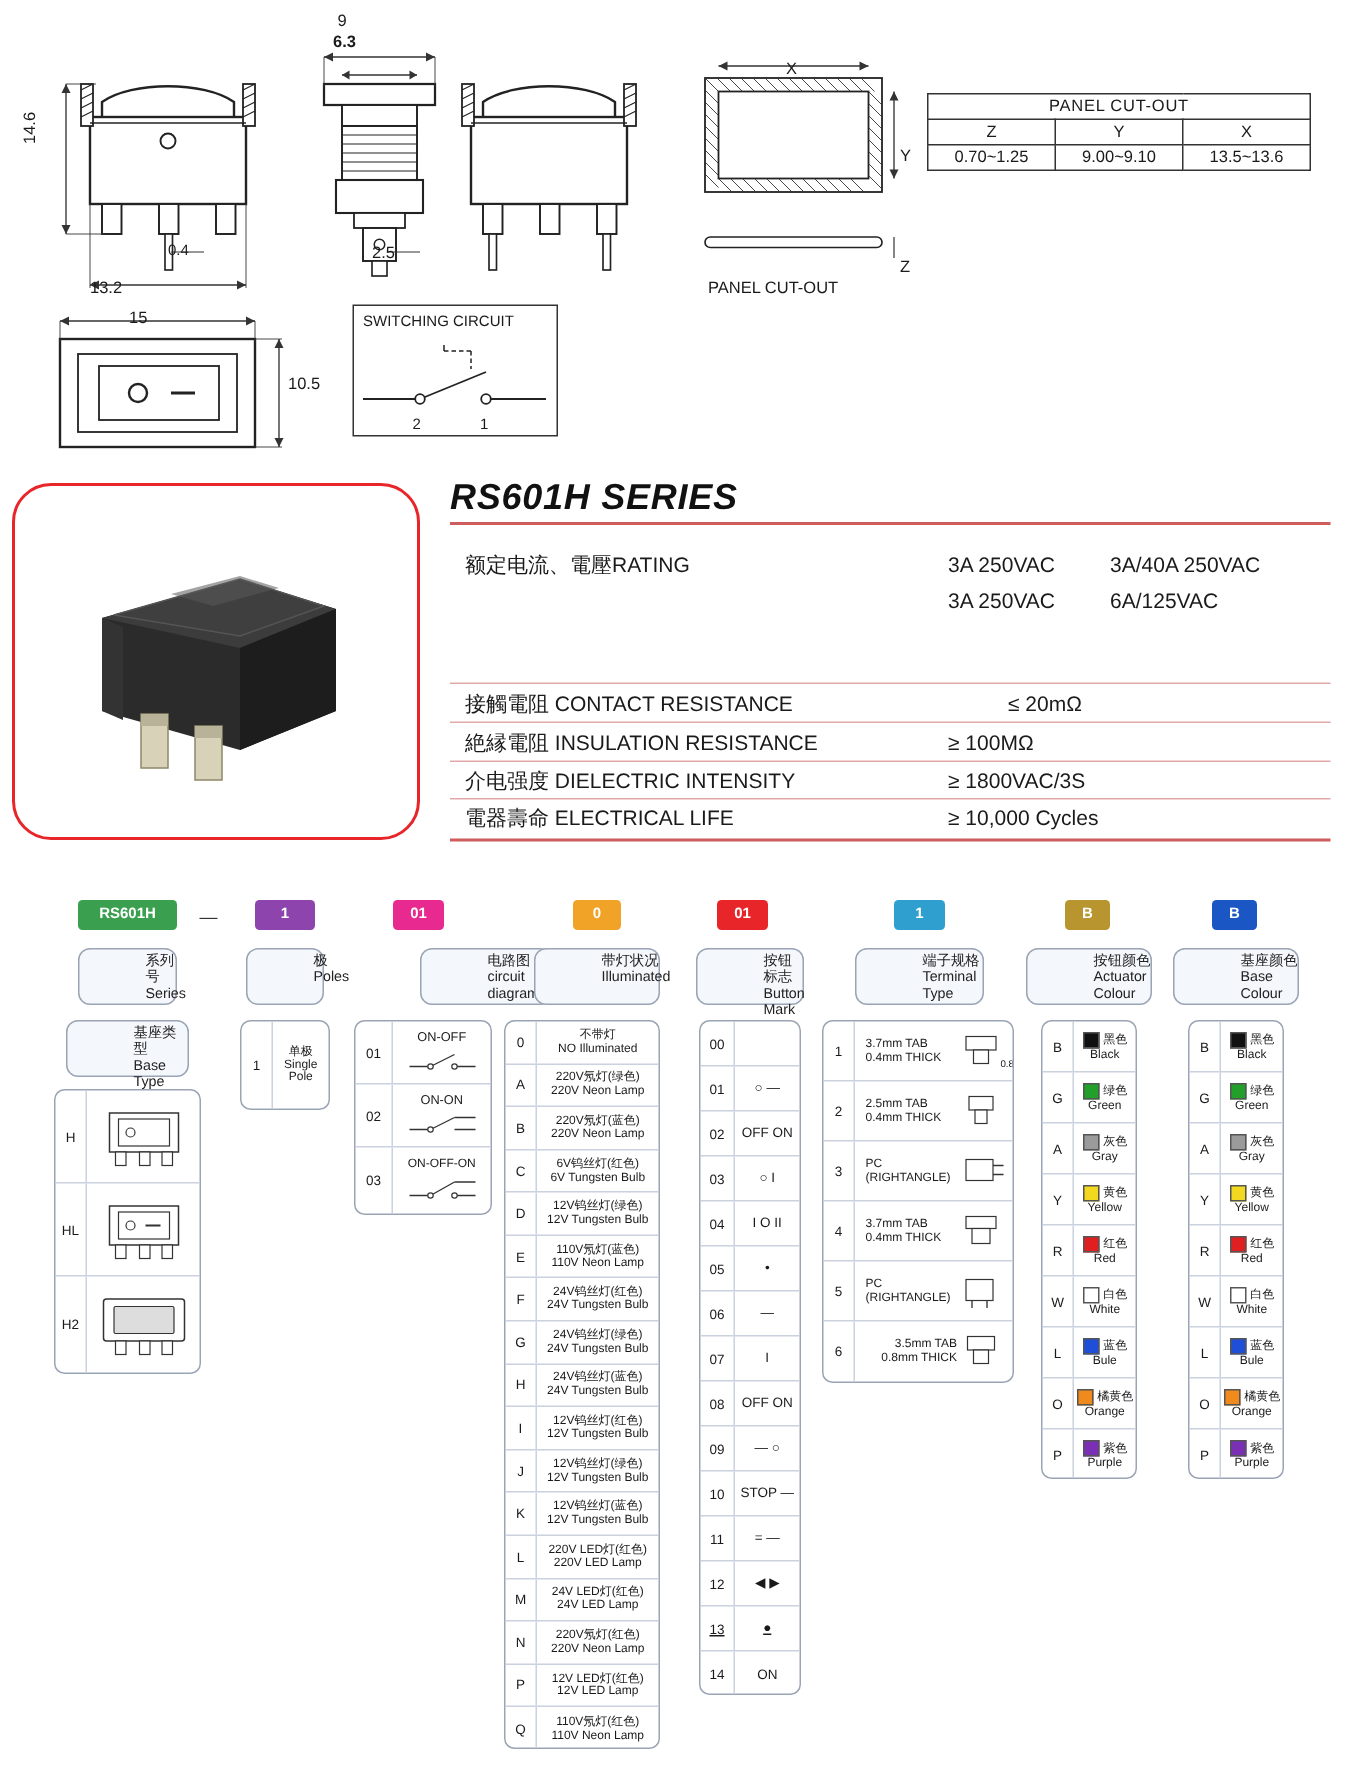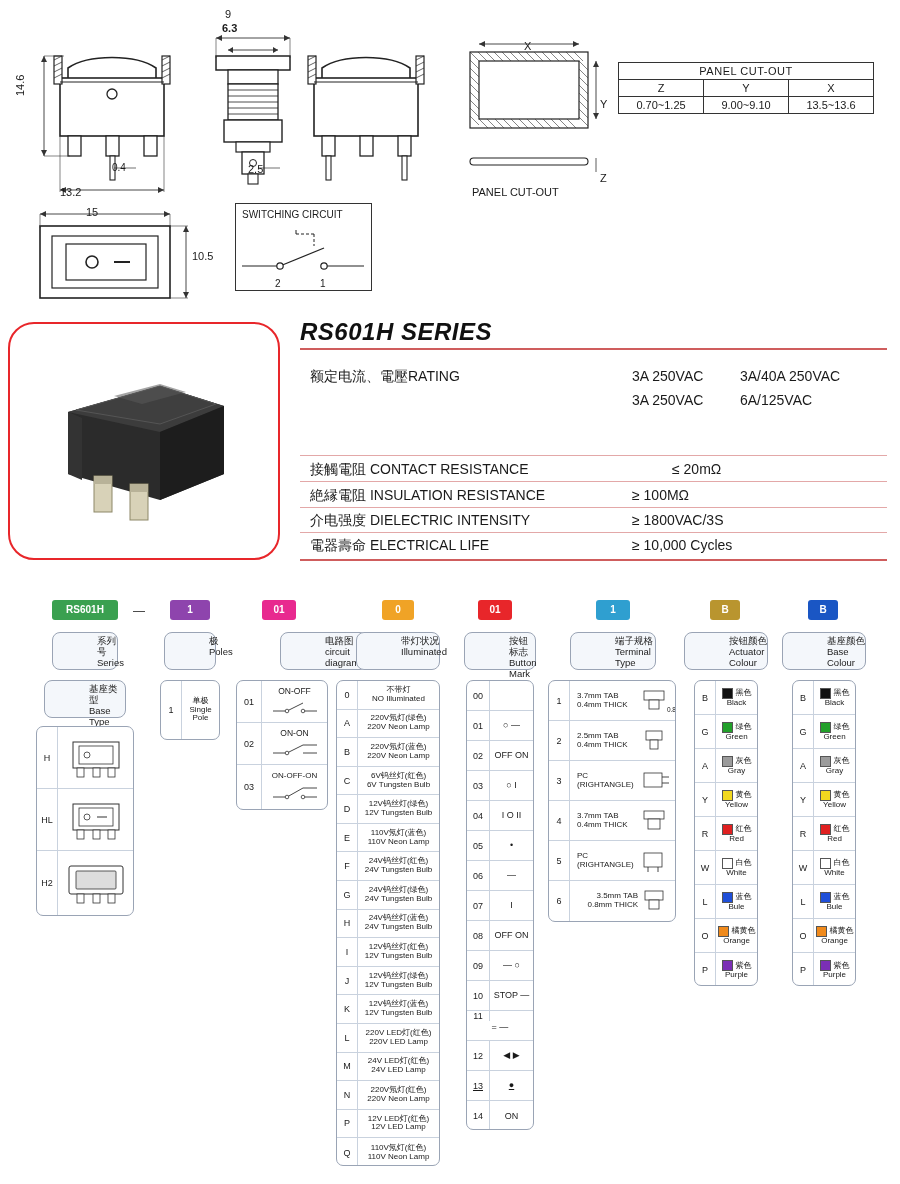--- a/index.html
+++ b/index.html
@@ -610,21 +610,21 @@
         <div class="lval glyph">OFF ON</div>
       </div>
       <div class="lrow" style="height: 30px;">
         <div class="lkey" style="width:22px">09</div>
         <div class="lval glyph">— ○</div>
       </div>
       <div class="lrow" style="height: 30px;">
         <div class="lkey" style="width:22px">10</div>
         <div class="lval glyph">STOP —</div>
       </div>
-      <div class="lrow" style="height: 30px; flex-direction: column;">
+      <div class="lrow" style="height: 30px;">
         <div class="lkey" style="width:22px">11</div>
         <div class="lval glyph">= —</div>
       </div>
       <div class="lrow" style="height: 30px;">
         <div class="lkey" style="width:22px">12</div>
         <div class="lval glyph">◀ ▶</div>
       </div>
       <div class="lrow" style="height: 30px; text-decoration: underline;">
         <div class="lkey" style="width:22px">13</div>
         <div class="lval glyph">●</div>

